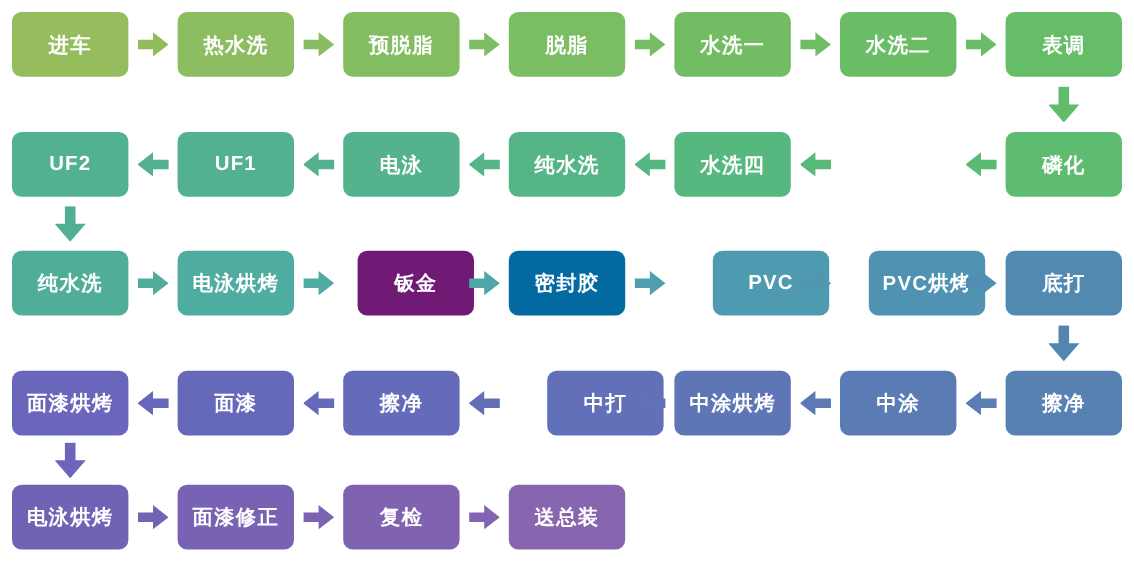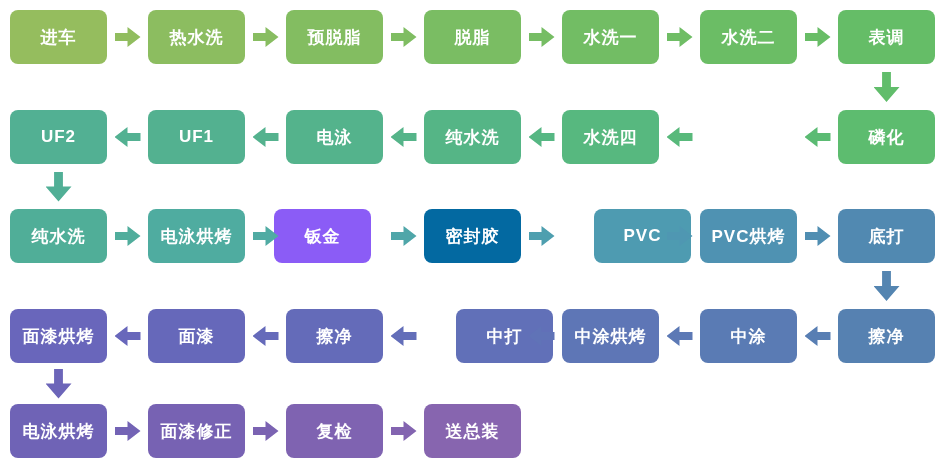--- a/index.html
+++ b/index.html
@@ -93,30 +93,30 @@
     <div class="arrow arrow-left" style="left: 528.5px; top: 126px; background: rgb(86, 183, 131);"></div>
     <div class="arrow arrow-left" style="left: 666.5px; top: 126px; background: rgb(88, 185, 123);"></div>
     <div class="arrow arrow-left" style="left: 804.5px; top: 126px; background: rgb(91, 187, 115);"></div>
     <div class="arrow arrow-down" style="left: 45.5px; top: 171.5px; background: rgb(81, 175, 150);"></div>
     <div class="step" style="left: 10px; top: 209px; background: rgb(80, 174, 152);">
       <span class="step-label">纯水洗</span>
     </div>
     <div class="step" style="left: 148px; top: 209px; background: rgb(79, 172, 160); text-align: right;">
       <span class="step-label">电泳烘烤</span>
     </div>
-    <div class="step" style="left: 274px; top: 209px; background: #8b5cf6;">
+    <div class="step" style="left: 298px; top: 209px; background: #701a75;">
       <span class="step-label">钣金</span>
     </div>
     <div class="step" style="left: 424px; top: 209px; background: #0369a1;">
       <span class="step-label">密封胶</span>
     </div>
     <div class="step" style="left: 562px; top: 209px; background: rgb(78, 155, 177); margin-left: 32px;">
       <span class="step-label">PVC</span>
     </div>
-    <div class="step" style="left: 700px; top: 209px; background: rgb(79, 146, 178);">
+    <div class="step" style="left: 724px; top: 209px; background: rgb(79, 146, 178);">
       <span class="step-label">PVC烘烤</span>
     </div>
     <div class="step" style="left: 838px; top: 209px; background: rgb(81, 137, 177);">
       <span class="step-label">底打</span>
     </div>
     <div class="arrow arrow-right" style="left: 114.5px; top: 225px; background: rgb(80, 173, 156);"></div>
     <div class="arrow arrow-right" style="left: 252.5px; top: 225px; background: rgb(80, 171, 163);"></div>
     <div class="arrow arrow-right" style="left: 390.5px; top: 225px; background: rgb(79, 166, 169);"></div>
     <div class="arrow arrow-right" style="left: 528.5px; top: 225px; background: rgb(78, 159, 175);"></div>
     <div class="arrow arrow-right" style="left: 666.5px; top: 225px; background: rgb(79, 151, 178);"></div>

